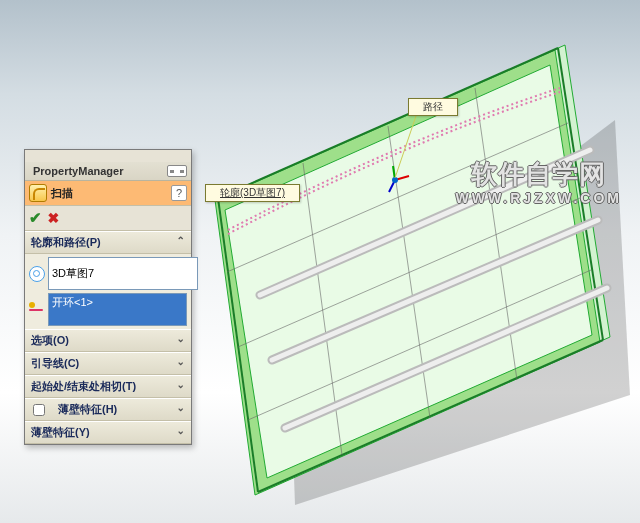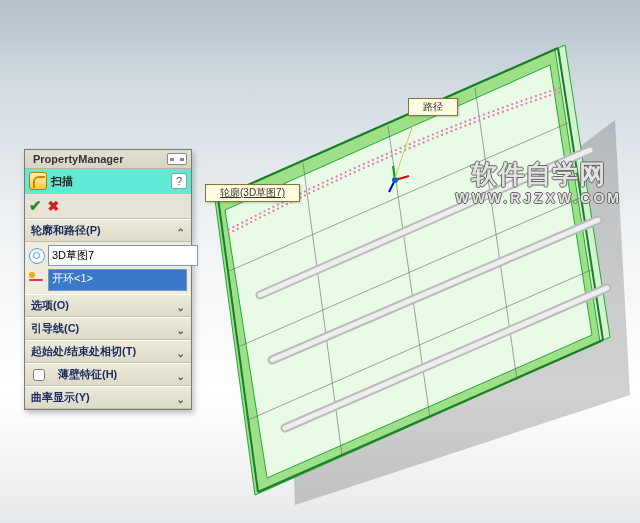--- a/index.html
+++ b/index.html
@@ -9,49 +9,49 @@
   
   .viewport { position: absolute; inset: 0; }
   .viewport svg { width: 100%; height: 100%; }
 
   
   .watermark { position: absolute; top: 161px; right: 18px; font-size: 26px; font-weight: 900; color: rgba(255,255,255,0.82); text-shadow: 0 1px 0 #666, 1px 0 0 #666, -1px 0 0 #666, 0 -1px 0 #666; letter-spacing: 1px; line-height: 1; text-align: center; pointer-events: none; }
   .watermark .sub { display:block; font-size: 14px; letter-spacing: 3px; margin-top: 4px; color: rgba(255,255,255,0.82); text-shadow: 0 1px 0 #666, 1px 0 0 #666, -1px 0 0 #666, 0 -1px 0 #666; }
 
   
   .pm-panel { position: absolute; left: 24px; top: 149px; width: 168px; border: 1px solid #7a7a7a; background: #e7e3d6; box-shadow: 2px 3px 6px rgba(0,0,0,0.25); }
-  .pm-title { display:flex; align-items:center; justify-content:space-between; padding: 3px 4px 3px 8px; background: linear-gradient(to bottom,#e3e0d2,#d9d5c5); border-bottom: 1px solid #b9b49f; font-weight: bold; color:#333; }
+  .pm-title { display:flex; align-items:center; justify-content:space-between; padding: 3px 4px 3px 8px; background: linear-gradient(to bottom,#e3e0d2,#d9d5c5); border-bottom: 1px solid #b9b49f; font-weight: bold; color:#333;margin-top:12px; }
   .pm-title .pin { width:20px; height:12px; border:1px solid #888; background:#fff; border-radius:2px; position:relative; }
   .pm-title .pin:before, .pm-title .pin:after { content:""; position:absolute; top:4px; width:4px; height:3px; background:#888; }
   .pm-title .pin:before { left:2px; } .pm-title .pin:after { right:2px; }
 
-  .pm-feature { display:flex; align-items:center; padding:3px 4px; gap:4px; background:#5eead4; border-bottom:1px solid #c4bfa8; }
+  .pm-feature { display:flex; align-items:center; padding:3px 4px; gap:4px; background:#fdba74; border-bottom:1px solid #c4bfa8; }
   .pm-feature .ico-sweep { width:18px; height:18px; border:1px solid #b07b00; background: linear-gradient(#fff2b0,#f7c64a); border-radius:3px; position:relative; }
   .pm-feature .ico-sweep:before { content:""; position:absolute; left:3px; top:3px; width:10px; height:10px; border:2px solid #c78500; border-right:0; border-bottom:0; border-radius: 6px 0 0 0; }
   .pm-feature .label { font-weight:bold; color:#222; flex:1; }
   .pm-feature .help { width:16px; height:16px; border:1px solid #999; background:#fff; text-align:center; line-height:14px; border-radius:2px; color:#555; cursor:pointer; }
 
   .pm-okcancel { display:flex; align-items:center; padding:3px 4px; gap:6px; border-bottom:1px solid #c4bfa8; }
   .ok { color:#2a8a2a; font-size:15px; font-weight:bold; cursor:pointer; }
   .cancel { color:#c22; font-size:14px; font-weight:bold; cursor:pointer; }
 
   .pm-section { border-top:1px solid #fff; }
-  .pm-sec-head { background: linear-gradient(#edeadb,#dedac8); padding:3px 6px; color:#1a2a5a; font-weight:bold; display:flex; align-items:flex-end; justify-content:space-between; cursor:pointer; border-bottom:1px solid #c4bfa8;}
+  .pm-sec-head { background: linear-gradient(#edeadb,#dedac8); padding:3px 6px; color:#1a2a5a; font-weight:bold; display:flex; align-items:flex-start; justify-content:space-between; cursor:pointer; border-bottom:1px solid #c4bfa8;}
   .pm-sec-head .chev { font-size:10px; color:#555; }
   .pm-sec-body { background:#efecde; padding:3px 4px; display:flex; flex-direction:column; gap:3px; }
 
   .field-row { display:flex; align-items:center; gap:3px; }
   .field-ico { width:16px; height:16px; border-radius:50%; border:1.5px solid #4aa0e8; position:relative; background:#fff; flex:0 0 16px;}
   .field-ico.profile:before { content:""; position:absolute; left:3px; top:3px; width:5px; height:5px; border:1.5px solid #4aa0e8; border-radius:50%; }
   .field-ico.path { border:0; background:none; }
   .field-ico.path:before { content:""; position:absolute; left:0; top:7px; width:14px; height:0; border-top:2px solid #d36; border-radius:2px; }
   .field-ico.path:after { content:""; position:absolute; left:0; top:0; width:6px; height:6px; background:#e8b000; border-radius:50%; }
 
-  .field-input { flex:1; height:21px; border:1px solid #7a99b8; background:#fff; padding:0 3px; font-size:11px; }
-  .field-value { flex:1; height:22px; border:1px solid #7a99b8; background:#a5c8f2; color:#0a2a60; padding:1px 3px; font-size:11px; overflow:hidden; }
+  .field-input { flex:1; height:33px; border:1px solid #7a99b8; background:#fff; padding:0 3px; font-size:11px; }
+  .field-value { flex:1; height:33px; border:1px solid #7a99b8; background:#a5c8f2; color:#0a2a60; padding:1px 3px; font-size:11px; overflow:hidden; }
   .field-value.sel { background:#3a78c8; color:#fff; }
 
   .check-row { display:flex; align-items:center; gap:13px; padding:0 2px; }
   .check-row input { width:12px; height:12px; }
 
   
   .callout { position:absolute; background:#fffbe0; border:1px solid #7a7a30; padding:1px 14px; font-size:10px; color:#333; white-space:nowrap; box-shadow:1px 1px 2px rgba(0,0,0,0.2); pointer-events:none; }
 </style>
 </head>
 <body>
@@ -180,17 +180,17 @@
       <span class="check-row">
           <input type="checkbox" style=""> 
           <span>薄壁特征(H)</span>
         </span>
       <span class="chev">⌄</span>
     </div>
   </div>
 
   <div class="pm-section">
     <div class="pm-sec-head">
-      <span>曲率显示(Y)</span>
+      <span>薄壁特征(Y)</span>
       <span class="chev">⌄</span>
     </div>
   </div>
 </div>
 
 </body></html>

